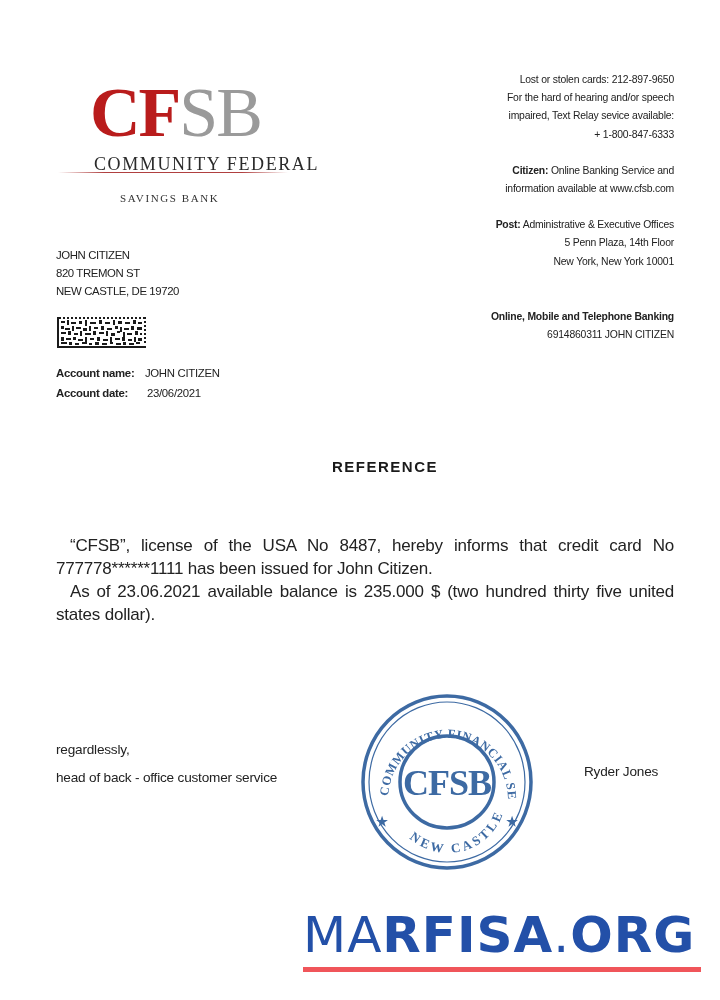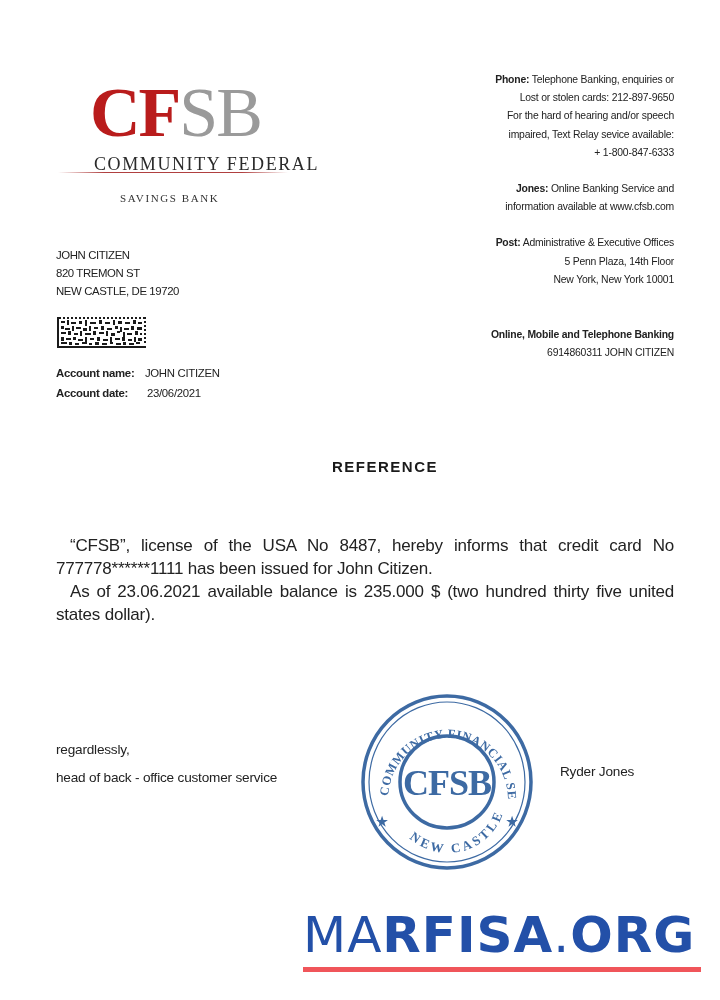--- a/index.html
+++ b/index.html
@@ -37,21 +37,21 @@
 
     
     .ref-title { left:0; width:770px; top:458px; text-align:center; font-weight:bold; font-size:15px; letter-spacing:1.5px; color:#1a1a1a; }
 
     .body-text { left:56px; width:618px; top:534px; font-size:17px; line-height:23px; color:#222; letter-spacing:-0.2px; }
     .body-text p { margin:0; text-align:justify; text-indent:14px; }
     .body-text .p1 { text-align-last:auto; }
 
     
     .closing { left:56px; top:736px; font-size:13.6px; line-height:28px; color:#222; letter-spacing:-0.2px; }
-    .signer { left:560px; top:764px; font-size:13.6px; color:#222; letter-spacing:-0.2px; }
+    .signer { left:584px; top:764px; font-size:13.6px; color:#222; letter-spacing:-0.2px; }
 
     
     .stamp { left:358px; top:692px; width:178px; height:180px; }
 
     
     .wm { left:303px; top:907px; width:400px; }
     .wm-text { font-family:"DejaVu Sans", sans-serif; font-size:50px; line-height:56px; color:#2350a8; letter-spacing:1px; white-space:nowrap; }
     .wm-text .bold { font-weight:bold; }
     .wm-text .light { font-weight:normal; }
     .wm-line { margin-top:4px; height:5px; width:398px; background:#f0555a; }
@@ -60,27 +60,26 @@
 <body>
 
 <div class="abs logo">
   <div class="logo-mark"><span class="logo-cf">CF</span><span class="logo-sb">SB</span></div>
   <div class="logo-line1">COMMUNITY FEDERAL</div>
   <div class="logo-rule"></div>
   <div class="logo-line2">SAVINGS BANK</div>
 </div>
 
 <div class="abs contact">
-  <div><b>Phone:</b> <span>Telephone Banking, enquiries or</span></div>
   <div>Lost or stolen cards: 212-897-9650</div>
   <div>For the hard of hearing and/or speech</div>
   <div>impaired, Text Relay sevice available:</div>
   <div>+ 1-800-847-6333</div>
   <div class="gap"></div>
-  <div><b>Jones:</b> <span>Online Banking Service and</span></div>
+  <div><b>Citizen:</b> <span>Online Banking Service and</span></div>
   <div>information available at www.cfsb.com</div>
   <div class="gap"></div>
   <div><b>Post:</b> <span>Administrative &amp; Executive Offices</span></div>
   <div>5 Penn Plaza, 14th Floor</div>
   <div>New York, New York 10001</div>
   <div class="gap2"></div>
   <div><b>Online, Mobile and Telephone Banking</b></div>
   <div>6914860311 JOHN CITIZEN</div>
 </div>
 

